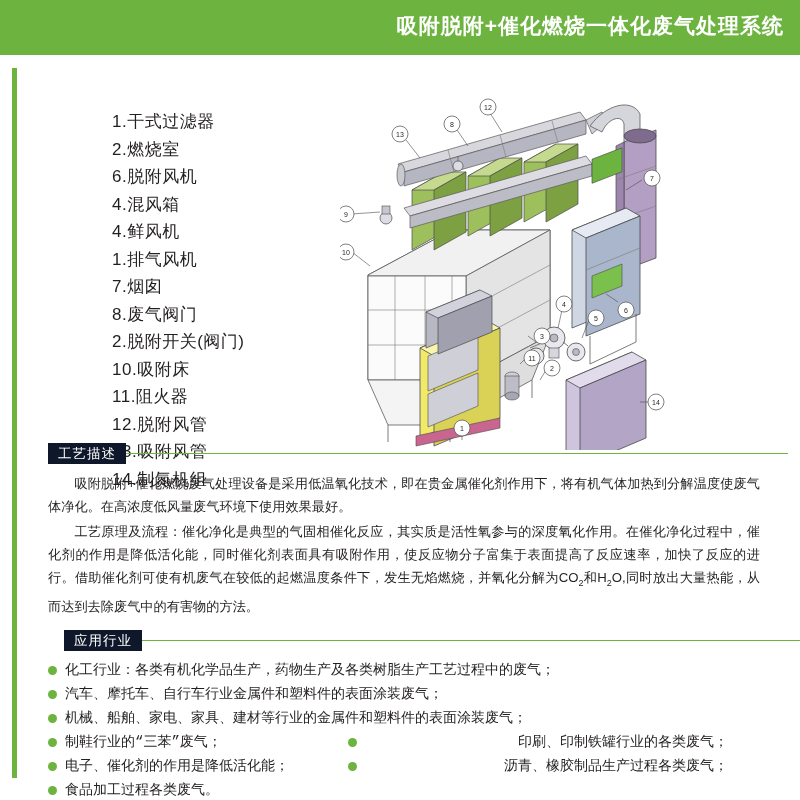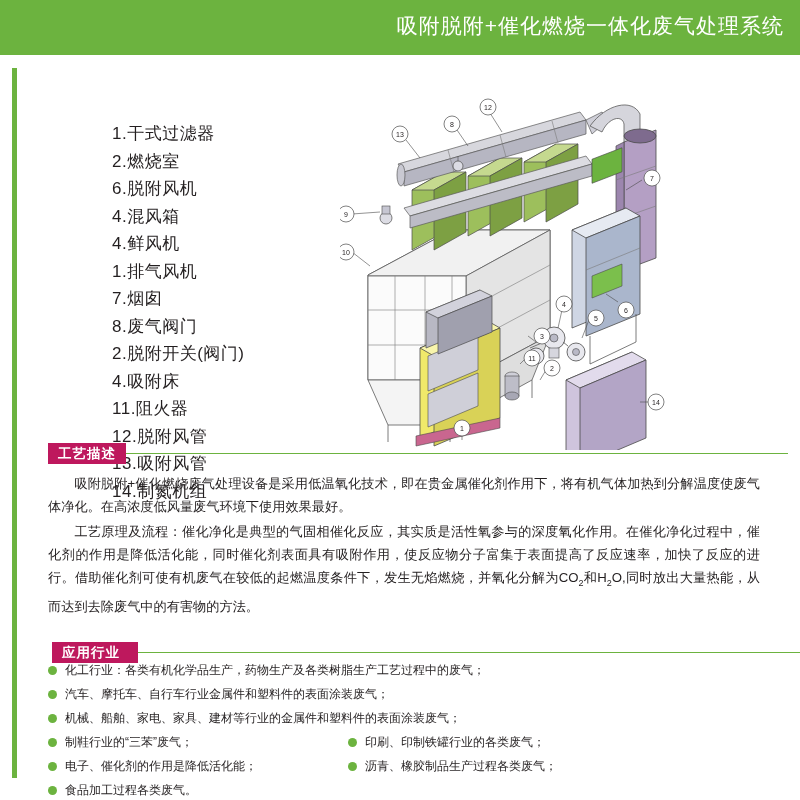--- a/index.html
+++ b/index.html
@@ -22,41 +22,41 @@
     left: 0; top: 0;
     width: 800px;
     height: 55px;
     background: #6cb33f;
   }
   .header-title {
     position: absolute;
     right: 16px;
     top: 12px;
     font-size: 21px;
-    font-weight: normal;
+    font-weight: bold;
     color: #ffffff;
     letter-spacing: 1px;
     white-space: nowrap;
   }
 
   
   .left-rail {
     position: absolute;
     left: 12px;
     top: 68px;
     width: 5px;
     height: 710px;
     background: #6cb33f;
   }
 
   
   .legend {
     position: absolute;
     left: 112px;
-    top: 120px;
+    top: 108px;
     width: 230px;
   }
   .legend-item {
     font-size: 17px;
     line-height: 27.5px;
     color: #231f20;
     letter-spacing: 0.5px;
     white-space: nowrap;
   }
 
@@ -67,40 +67,40 @@
     top: 80px;
     width: 450px;
     height: 370px;
   }
   .illustration svg { display: block; }
 
   
   .section-head {
     position: absolute;
     height: 21px;
-    background: #be185d;
+    background: #0f172a;
     color: #ffffff;
     font-size: 13.5px;
-    font-weight: bold;
+    font-weight: normal;
     line-height: 21px;
     padding-left: 10px;
     box-sizing: border-box;
     letter-spacing: 1px;
   }
   .section-head .rule {
     position: absolute;
     left: 100%;
     top: 10px;
     height: 1px;
     background: #6cb33f;
   }
 
   #process-head { left: 48px; top: 443px; width: 78px; }
   #process-head .rule { width: 662px; }
-  #industry-head { left: 52px; top: 630px; width: 86px; margin-top: 12px; }
+  #industry-head { left: 64px; top: 630px; width: 78px; }
   #industry-head .rule { width: 662px; }
 
   
   .process-body {
     position: absolute;
     left: 48px;
     top: 472px;
     width: 712px;
     font-size: 13.2px;
     line-height: 23px;
@@ -121,27 +121,28 @@
     width: 712px;
   }
   .ind-row {
     display: flex;
     align-items: flex-start;
     margin-bottom: 3px;
   }
   .ind-cell {
     display: flex;
     align-items: flex-start;
-    font-size: 12px;
+    font-size: 14px;
     line-height: 21px;
     color: #231f20;
+    font-family: Liberation Mono, monospace;
   }
   .ind-cell.full { width: 100%; }
   .ind-cell.half { width: 300px; }
-  .ind-cell.half.second { width: 380px; }
+  .ind-cell.half.second { width: 380px; justify-content: space-between; }
   .bullet {
     width: 9px;
     height: 9px;
     border-radius: 50%;
     background: #6cb33f;
     margin: 6px 8px 0 0;
     flex: 0 0 auto;
   }
 </style>
 </head>
@@ -155,21 +156,21 @@
 <div class="legend">
   <div class="legend-item">1.干式过滤器</div>
   <div class="legend-item">2.燃烧室</div>
   <div class="legend-item">6.脱附风机</div>
   <div class="legend-item">4.混风箱</div>
   <div class="legend-item">4.鲜风机</div>
   <div class="legend-item">1.排气风机</div>
   <div class="legend-item">7.烟囱</div>
   <div class="legend-item">8.废气阀门</div>
   <div class="legend-item">2.脱附开关(阀门)</div>
-  <div class="legend-item">4.吸附床</div>
+  <div class="legend-item">10.吸附床</div>
   <div class="legend-item">11.阻火器</div>
   <div class="legend-item">12.脱附风管</div>
   <div class="legend-item">13.吸附风管</div>
   <div class="legend-item">14.制氮机组</div>
 </div>
 
 <div class="illustration">
 <svg width="450" height="370" viewBox="0 0 450 370" xmlns="http://www.w3.org/2000/svg">
   <defs>
     <style>

